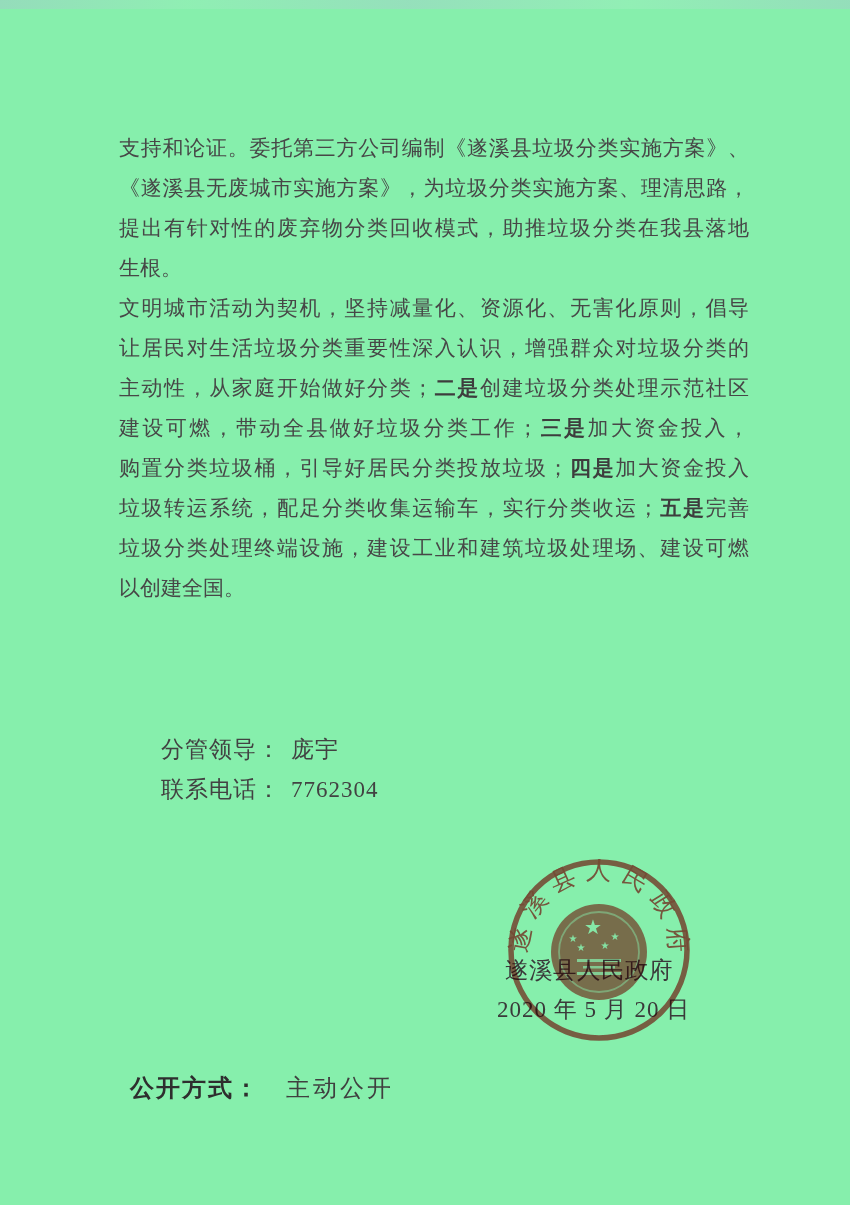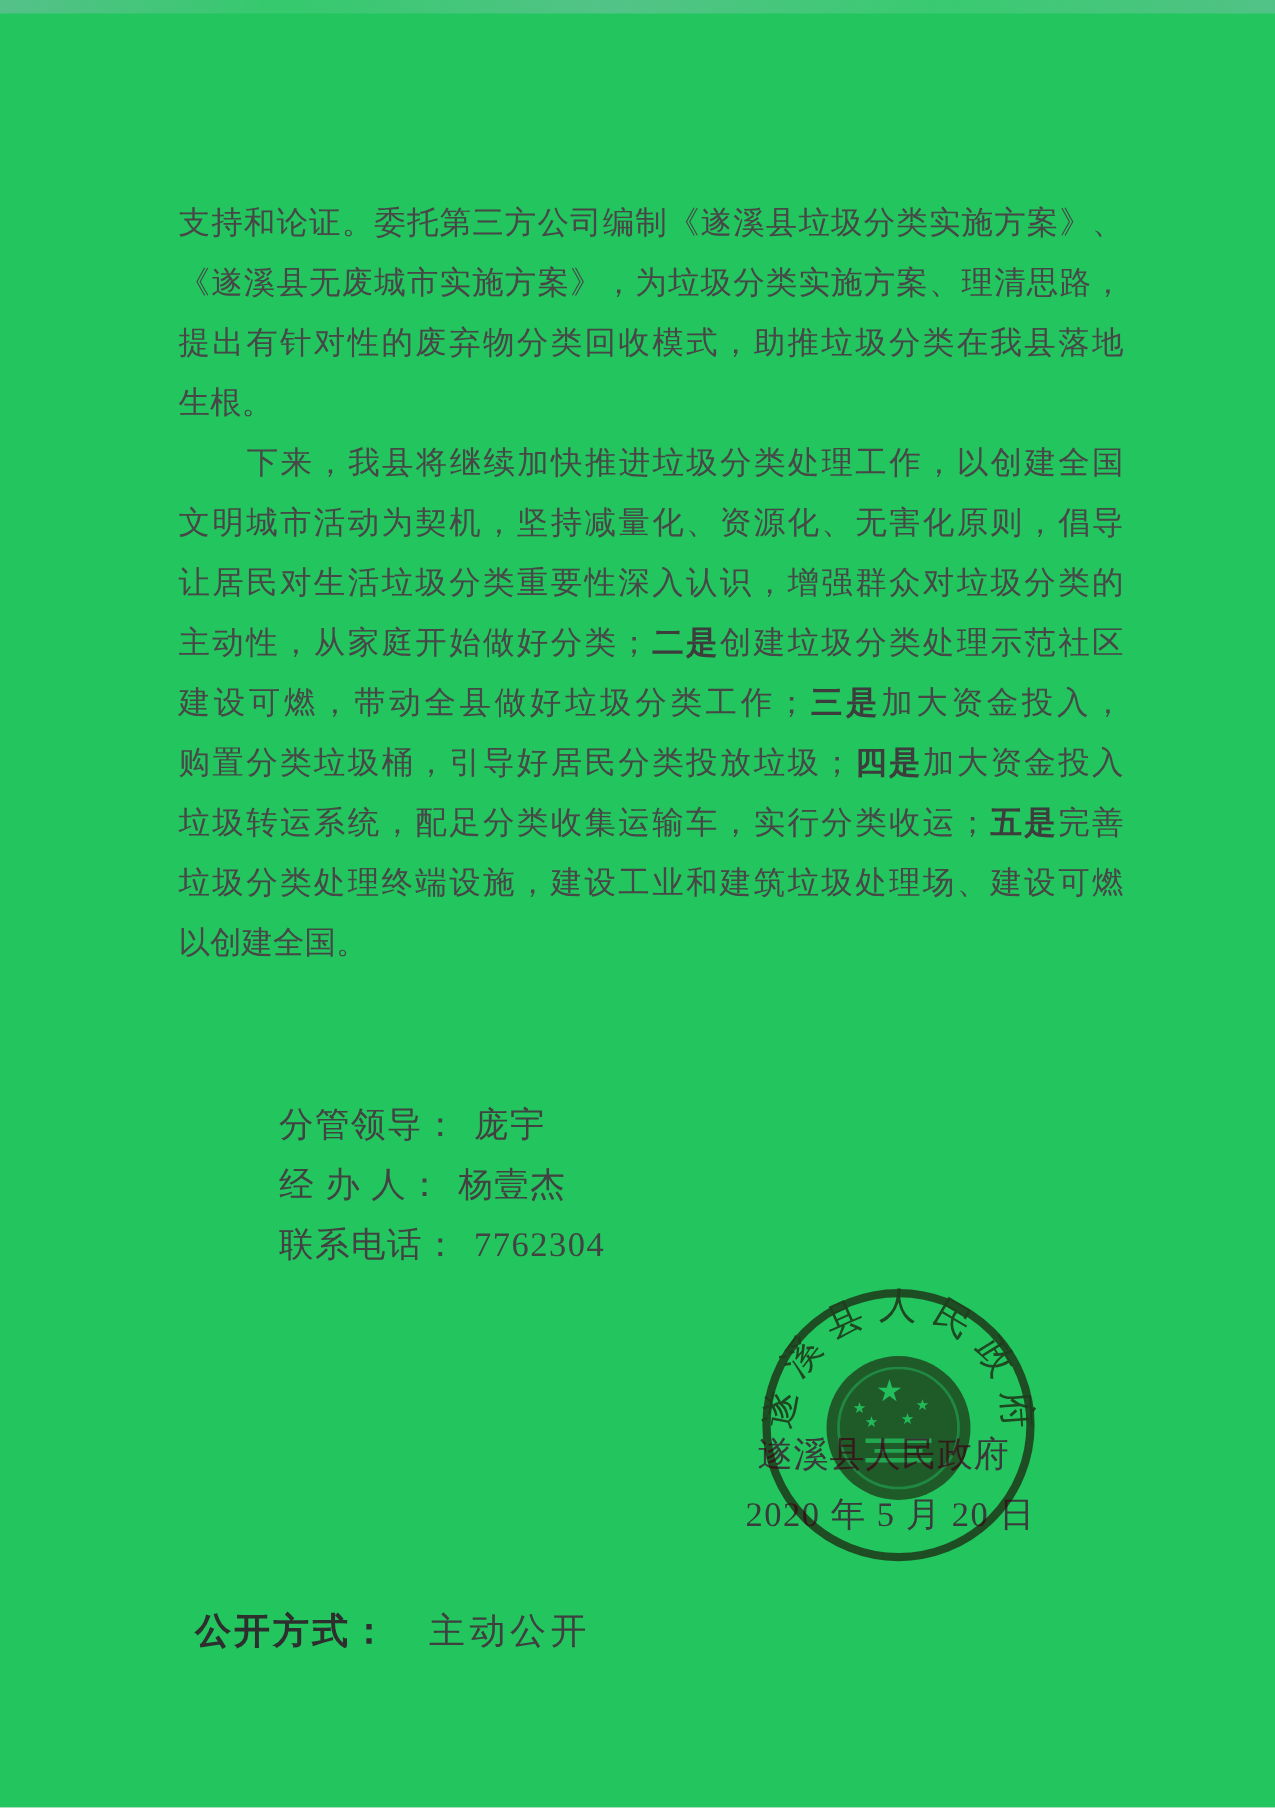--- a/index.html
+++ b/index.html
@@ -1,20 +1,20 @@
 <!DOCTYPE html>
 <html><head>
 <meta charset="utf-8">
 <style>
   html,body{margin:0;padding:0;background:#e9e9e9;}
   .page{
     position:relative;
     width:850px;height:1205px;
     margin:0 auto;
-    background:#22c55e;
+    background:#86efac;
     overflow:hidden;
     font-family:"Liberation Serif","DejaVu Serif",serif;
     color:#474747;
   }
   .scan-band{
     position:absolute;top:0;left:0;right:0;height:9px;
     background:linear-gradient(90deg,
       rgba(176,186,214,.55) 0%,
       rgba(233,236,246,.15) 22%,
       rgba(182,192,220,.50) 48%,
@@ -32,21 +32,21 @@
   .bline.just{
     text-align:justify;text-align-last:justify;
     text-justify:inter-character;
   }
   .bline .b{font-weight:bold;color:#3d3d3d;}
   .indent{display:inline-block;width:44px;}
   .contacts{
     position:absolute;left:161px;top:730px;
     font-size:23px;letter-spacing:1px;color:#424242;
   }
-  .contacts .row{height:40px;line-height:40px;margin-left:25px;}
+  .contacts .row{height:40px;line-height:40px;}
   .contacts .val{margin-left:10px;}
   .signature{
     position:absolute;left:497px;top:950px;
     color:#3a3a3a;
   }
   .signature .org{
     height:40px;line-height:40px;font-size:23.5px;
     letter-spacing:.5px;margin-left:8px;
   }
   .signature .date{
@@ -74,37 +74,33 @@
 
 <div class="page">
 
   <div class="scan-band"></div>
 
   <div class="body-text">
       <div class="bline just"><span>支持和论证。委托第三方公司编制《遂溪县垃圾分类实施方案》、</span></div>
       <div class="bline just"><span>《遂溪县无废城市实施方案》，为垃圾分类实施方案、理清思路，</span></div>
       <div class="bline just"><span>提出有针对性的废弃物分类回收模式，助推垃圾分类在我县落地</span></div>
       <div class="bline"><span>生根。</span></div>
-      <div class="bline just"><span class="indent"></span><span>下来，我县将继续加快推进垃圾分类处理工作，以创建全国</span></div>
       <div class="bline just"><span>文明城市活动为契机，坚持减量化、资源化、无害化原则，倡导</span></div>
       <div class="bline just"><span>让居民对生活垃圾分类重要性深入认识，增强群众对垃圾分类的</span></div>
       <div class="bline just"><span>主动性，从家庭开始做好分类；</span><span class="b">二是</span><span>创建垃圾分类处理示范社区</span></div>
       <div class="bline just"><span>建设可燃，带动全县做好垃圾分类工作；</span><span class="b">三是</span><span>加大资金投入，</span></div>
       <div class="bline just"><span>购置分类垃圾桶，引导好居民分类投放垃圾；</span><span class="b">四是</span><span>加大资金投入</span></div>
       <div class="bline just"><span>垃圾转运系统，配足分类收集运输车，实行分类收运；</span><span class="b">五是</span><span>完善</span></div>
       <div class="bline just"><span>垃圾分类处理终端设施，建设工业和建筑垃圾处理场、建设可燃</span></div>
       <div class="bline"><span>以创建全国。</span></div>
     </div>
 
   <div class="contacts">
     <div class="row">
       <span class="lab">分管领导：</span><span class="val">庞宇</span>
-    </div>
-    <div class="row">
-      <span class="lab">经 办 人：</span><span class="val">杨壹杰</span>
     </div>
     <div class="row">
       <span class="lab">联系电话：</span><span class="val">7762304</span>
     </div>
   </div>
 
   <div class="signature">
     <div class="org">遂溪县人民政府</div>
     <div class="date">2020 年 5 月 20 日</div>
   </div>

